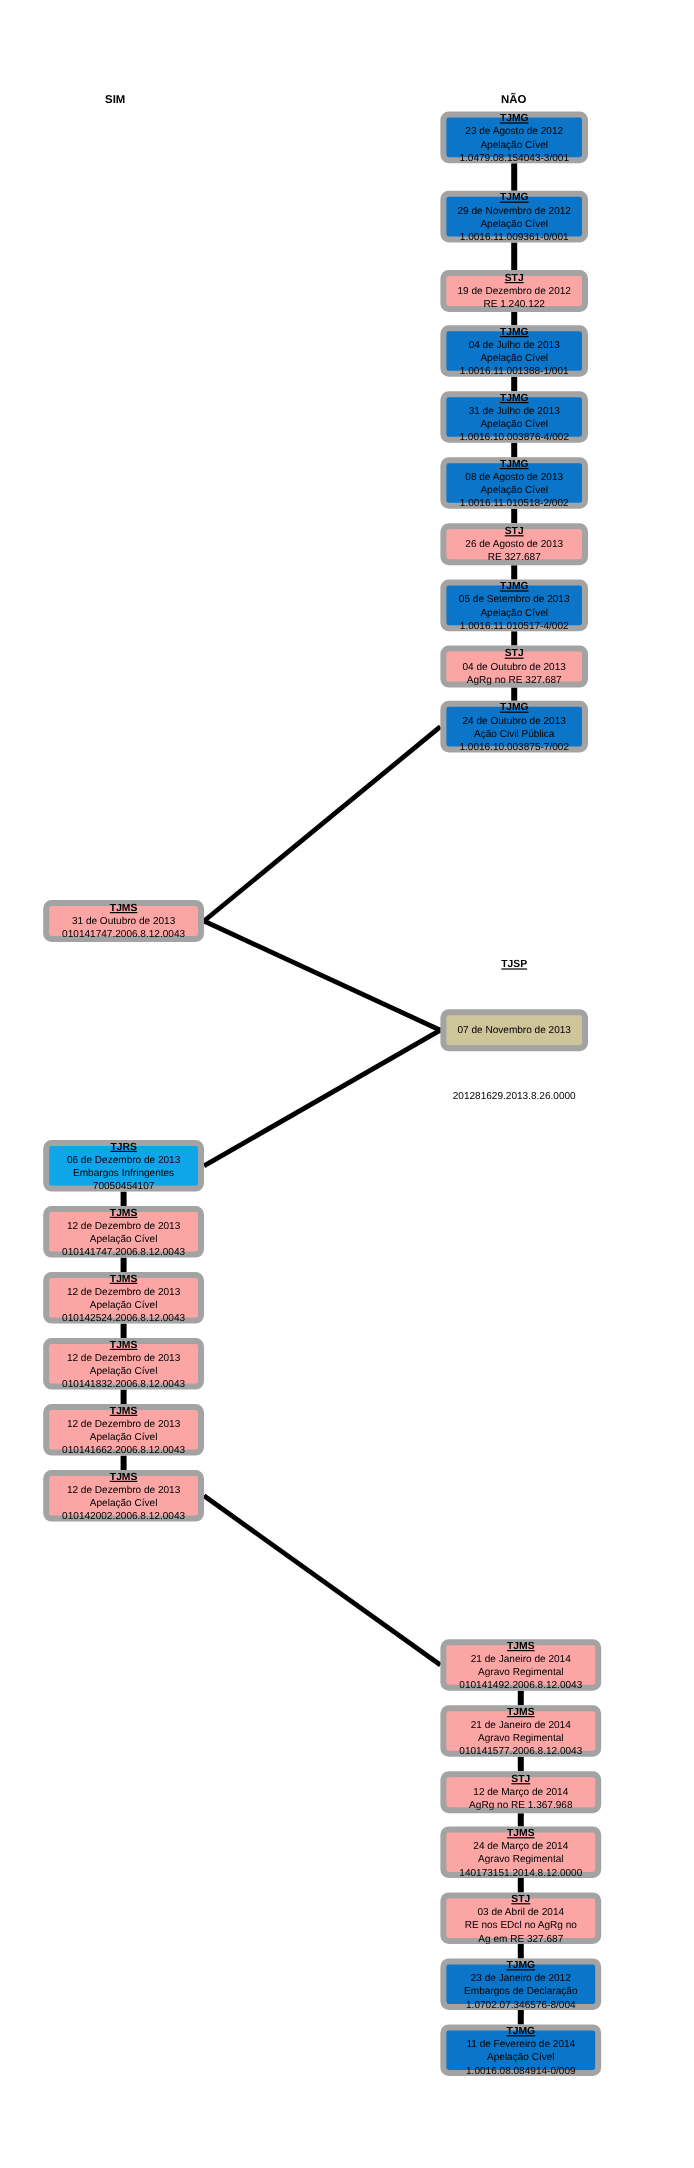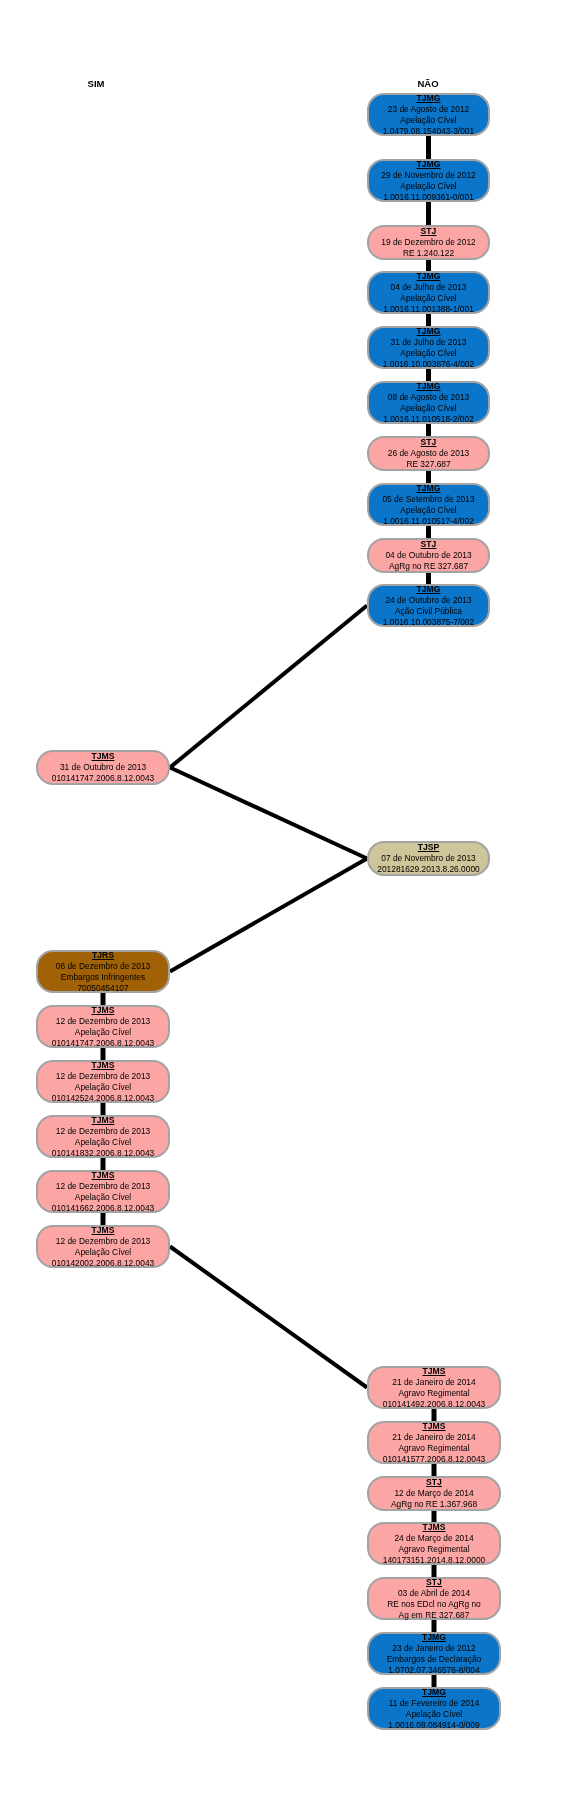--- a/index.html
+++ b/index.html
@@ -46,22 +46,22 @@
     position: absolute;
     font-size: 9.5px;
     font-weight: bold;
     color: #000;
     text-align: center;
     z-index: 4;
   }
   .node {
     position: absolute;
     box-sizing: border-box;
-    border-radius: 17px;
-    border: 2px solid #a3a3a3;
+    border-radius: 7px;
+    border: 5px solid #a3a3a3;
     text-align: center;
     color: #000;
     z-index: 3;
     display: flex;
     flex-direction: column;
     justify-content: center;
     padding: 2px 3px;
   }
   .node .court {
     font-weight: bold;
@@ -70,21 +70,21 @@
     line-height: 11px;
   }
   .node .line {
     font-size: 8.4px;
     line-height: 11px;
     white-space: nowrap;
   }
   .node.c-blue   { background: #0b75c9; }
   .node.c-red    { background: #fca5a5; }
   .node.c-yellow { background: #fca5a5; }
-  .node.c-green  { background: #a16207; }
+  .node.c-green  { background: #0ea5e9; }
   .node.c-khaki  { background: #cfc59a; }
 </style>
 </head>
 <body>
 
 <div id="canvas">
 
 
   <div class="col-header" id="hdr-sim" style="left:56px; top:78px; width:80px;"><span>SIM</span></div>
   <div class="col-header" id="hdr-nao" style="left:388px; top:78px; width:80px;"><span>NÃO</span></div>
@@ -171,21 +171,21 @@
       <div class="court">TJMG</div>
       <div class="line">24 de Outubro de 2013</div>
       <div class="line">Ação Civil Pública</div>
       <div class="line">1.0016.10.003875-7/002</div>
     </div>
     <div class="node c-yellow" style="left: 36px; top: 750px; width: 134px; height: 35px;">
       <div class="court">TJMS</div>
       <div class="line">31 de Outubro de 2013</div>
       <div class="line">010141747.2006.8.12.0043</div>
     </div>
-    <div class="node c-khaki" style="left: 367px; top: 841px; width: 123px; height: 35px;">
+    <div class="node c-khaki" style="left: 367px; top: 841px; width: 123px; height: 35px; gap: 44px;">
       <div class="court">TJSP</div>
       <div class="line">07 de Novembro de 2013</div>
       <div class="line">201281629.2013.8.26.0000</div>
     </div>
     <div class="node c-green" style="left: 36px; top: 950px; width: 134px; height: 43px;">
       <div class="court">TJRS</div>
       <div class="line">06 de Dezembro de 2013</div>
       <div class="line">Embargos Infringentes</div>
       <div class="line">70050454107</div>
     </div>

